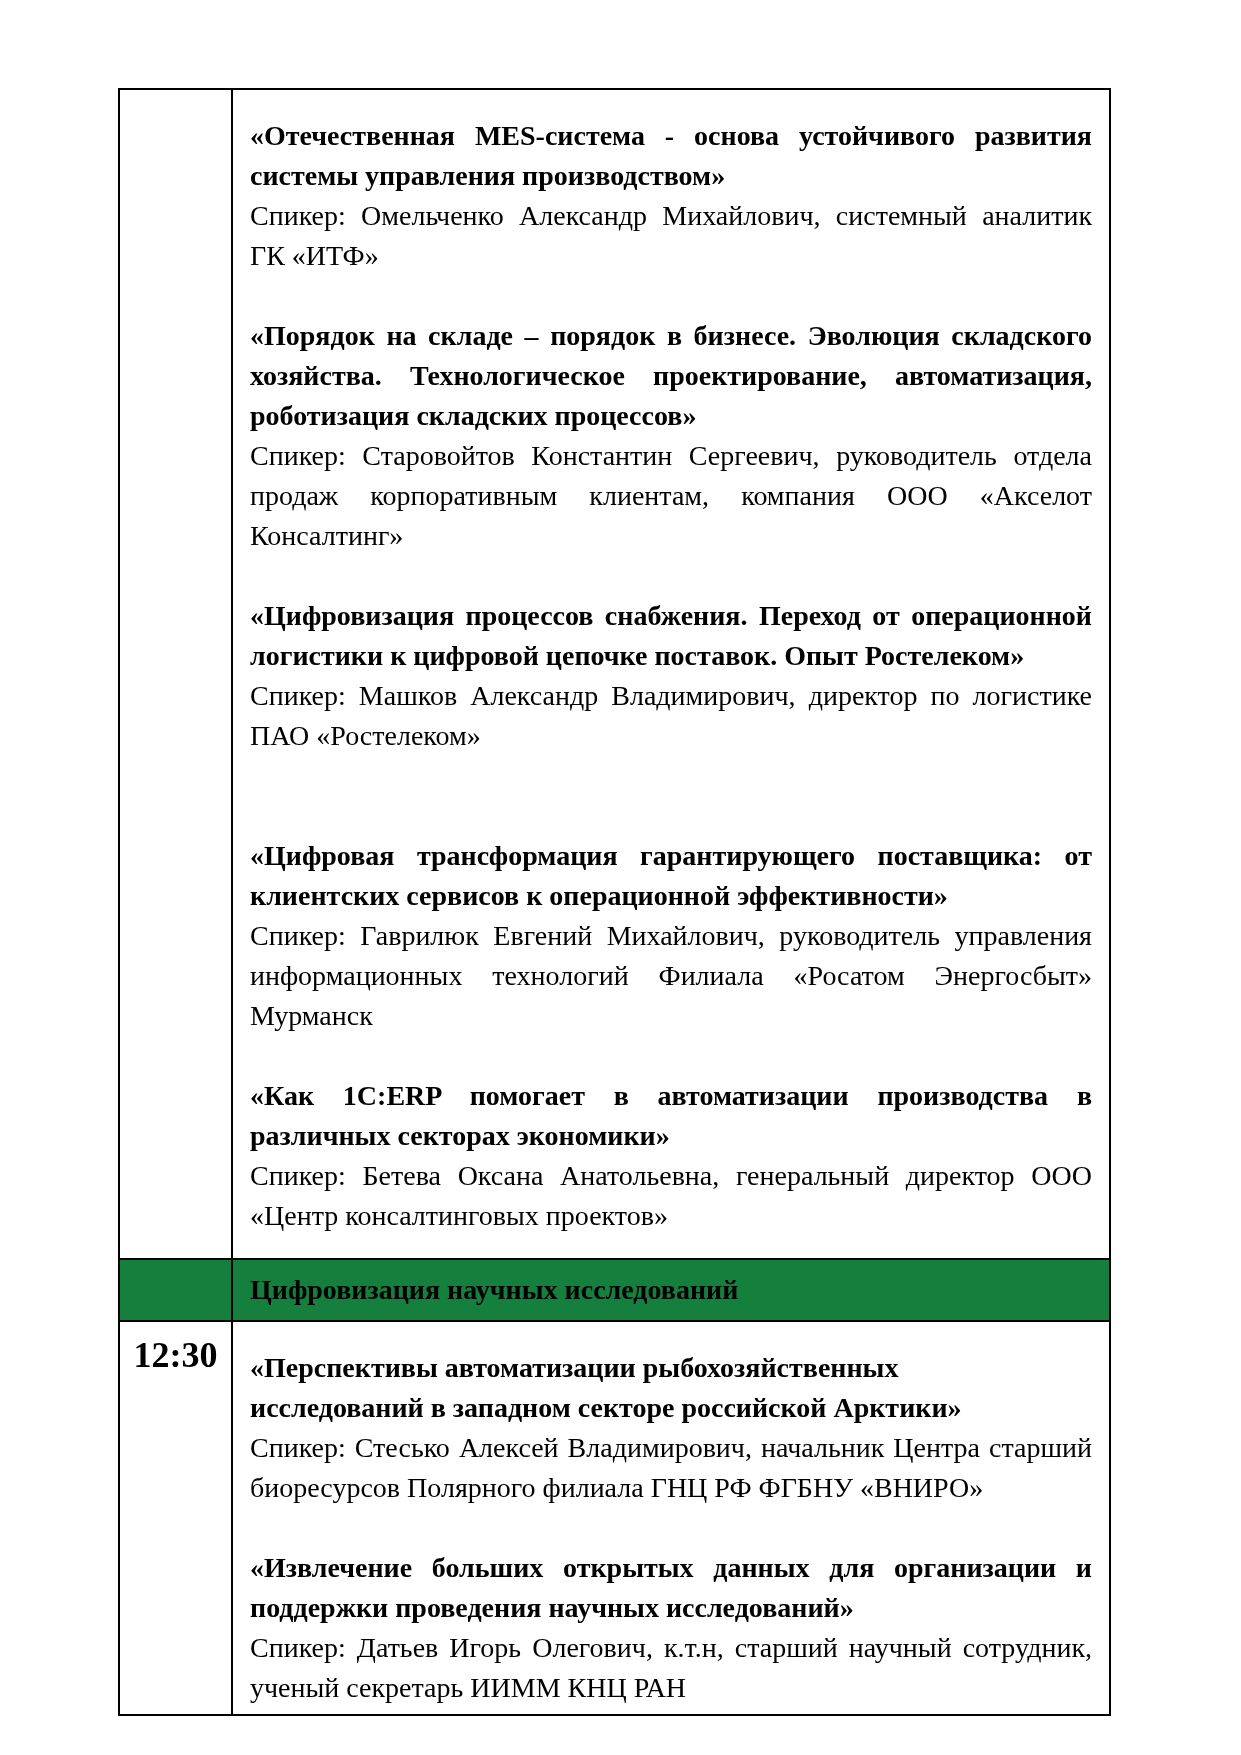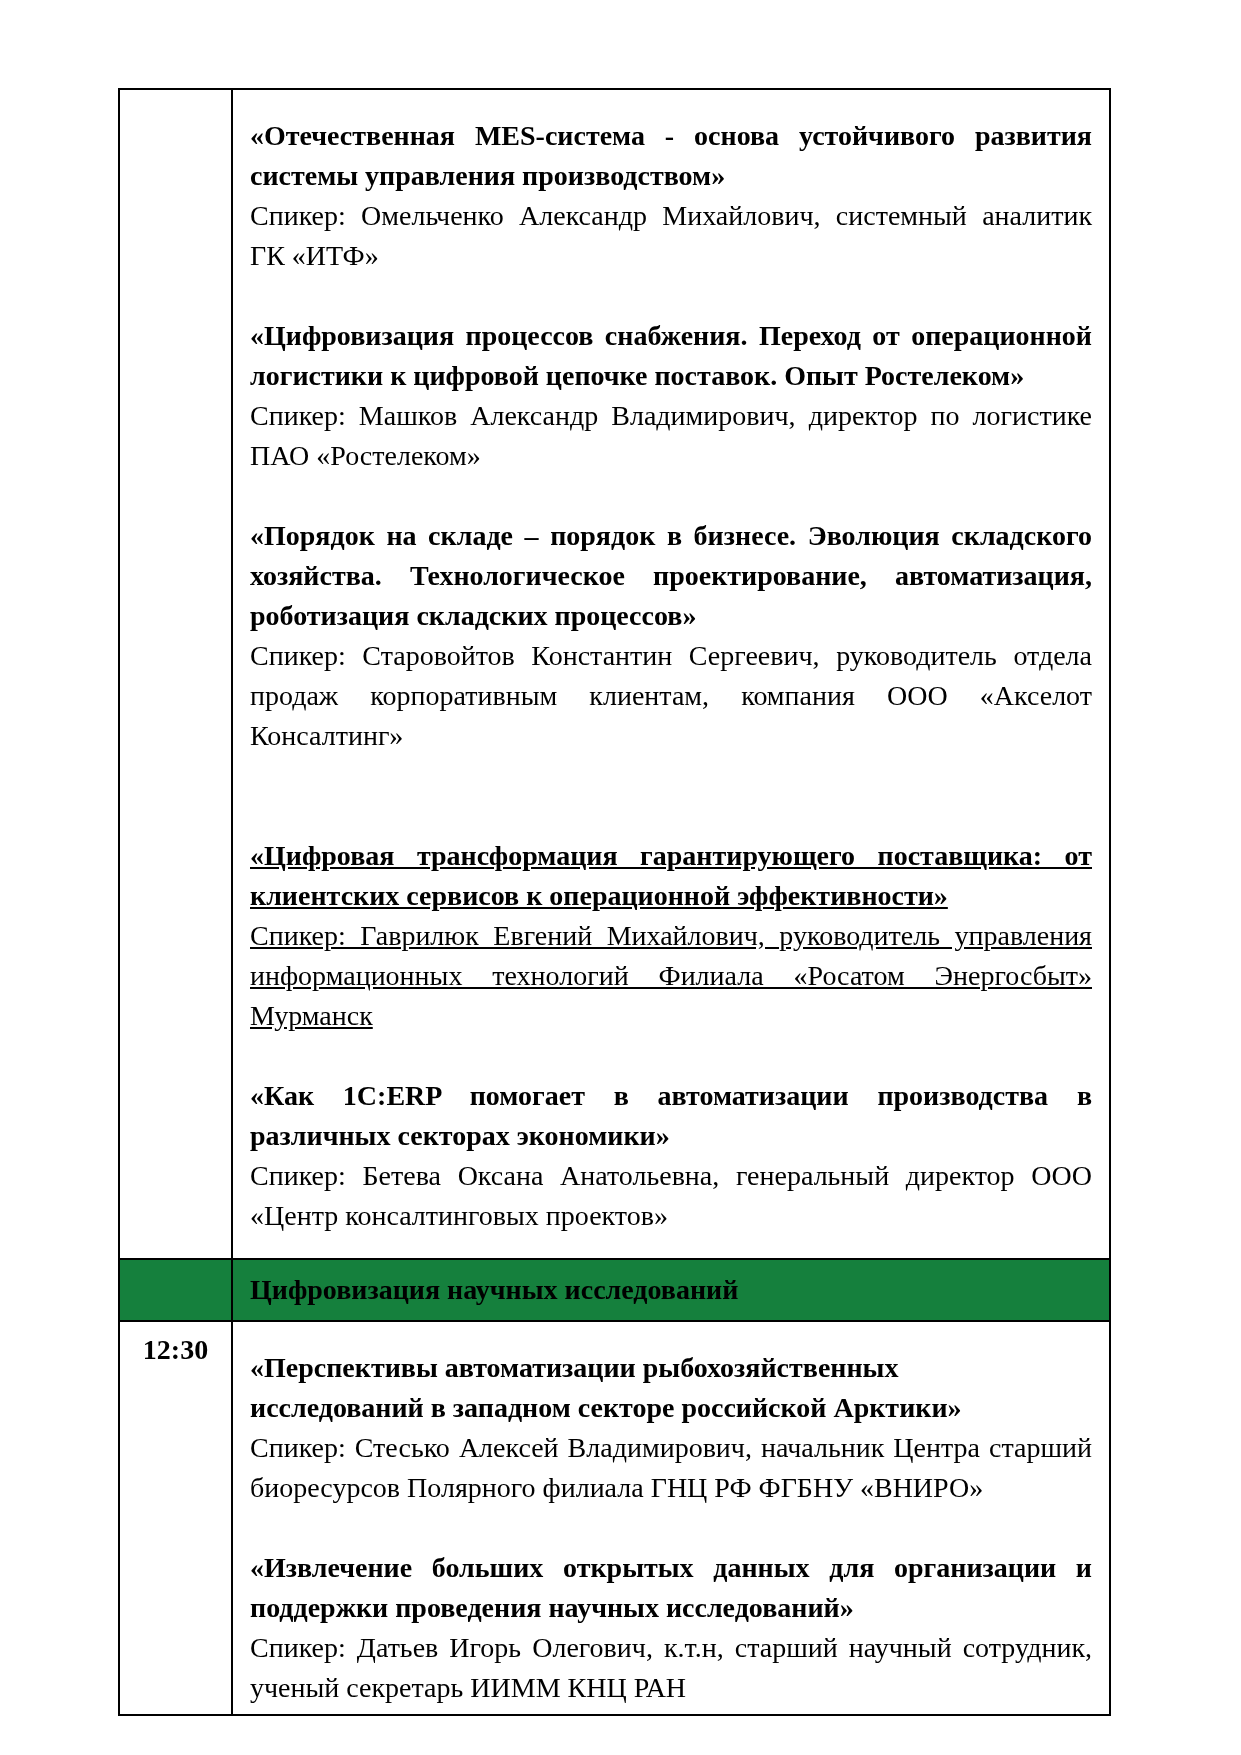--- a/index.html
+++ b/index.html
@@ -31,39 +31,38 @@
   .t-row + .t-row {
     border-top: 2px solid #000000;
   }
   .time-cell {
     width: 113px;
     flex: 0 0 113px;
     border-right: 2px solid #000000;
     box-sizing: border-box;
     text-align: center;
     font-weight: bold;
-    font-size: 28px;
+    font-size: 36px;
     padding-top: 12px;
   }
   .content-cell {
     flex: 1 1 auto;
     box-sizing: border-box;
     padding: 26px 17px 22px 17px;
     font-size: 28px;
     line-height: 40px;
   }
   .content-cell--tight {
     padding-bottom: 6px;
   }
   .session-block + .session-block {
     margin-top: 40px;
   }
   .session-block.gap-2 {
     margin-top: 80px;
-    text-decoration: underline;
   }
   .session-title {
     margin: 0;
     font-weight: bold;
     text-align: justify;
     text-align-last: left;
   }
   .session-title.pre {
     white-space: pre-line;
     text-align: left;
@@ -99,26 +98,26 @@
     <div class="t-row">
       <div class="time-cell">
         <span></span>
       </div>
       <div class="content-cell">
         <div class="session-block">
           <p class="session-title">«Отечественная MES-система - основа устойчивого развития системы управления производством»</p>
           <p class="session-speaker">Спикер: Омельченко Александр Михайлович, системный аналитик ГК «ИТФ»</p>
         </div>
         <div class="session-block">
+          <p class="session-title">«Порядок на складе – порядок в бизнесе. Эволюция складского хозяйства. Технологическое проектирование, автоматизация, роботизация складских процессов»</p>
+          <p class="session-speaker">Спикер: Старовойтов Константин Сергеевич, руководитель отдела продаж корпоративным клиентам, компания ООО «Акселот Консалтинг»</p>
+        </div>
+        <div class="session-block">
           <p class="session-title">«Цифровизация процессов снабжения. Переход от операционной логистики к цифровой цепочке поставок. Опыт Ростелеком»</p>
           <p class="session-speaker">Спикер: Машков Александр Владимирович, директор по логистике ПАО «Ростелеком»</p>
-        </div>
-        <div class="session-block">
-          <p class="session-title">«Порядок на складе – порядок в бизнесе. Эволюция складского хозяйства. Технологическое проектирование, автоматизация, роботизация складских процессов»</p>
-          <p class="session-speaker">Спикер: Старовойтов Константин Сергеевич, руководитель отдела продаж корпоративным клиентам, компания ООО «Акселот Консалтинг»</p>
         </div>
         <div class="session-block gap-2">
           <p class="session-title">«Цифровая трансформация гарантирующего поставщика: от клиентских сервисов к операционной эффективности»</p>
           <p class="session-speaker">Спикер: Гаврилюк Евгений Михайлович, руководитель управления информационных технологий Филиала «Росатом Энергосбыт» Мурманск</p>
         </div>
         <div class="session-block">
           <p class="session-title">«Как 1С:ERP помогает в автоматизации производства в различных секторах экономики»</p>
           <p class="session-speaker">Спикер: Бетева Оксана Анатольевна, генеральный директор ООО «Центр консалтинговых проектов»</p>
         </div>
       </div>

